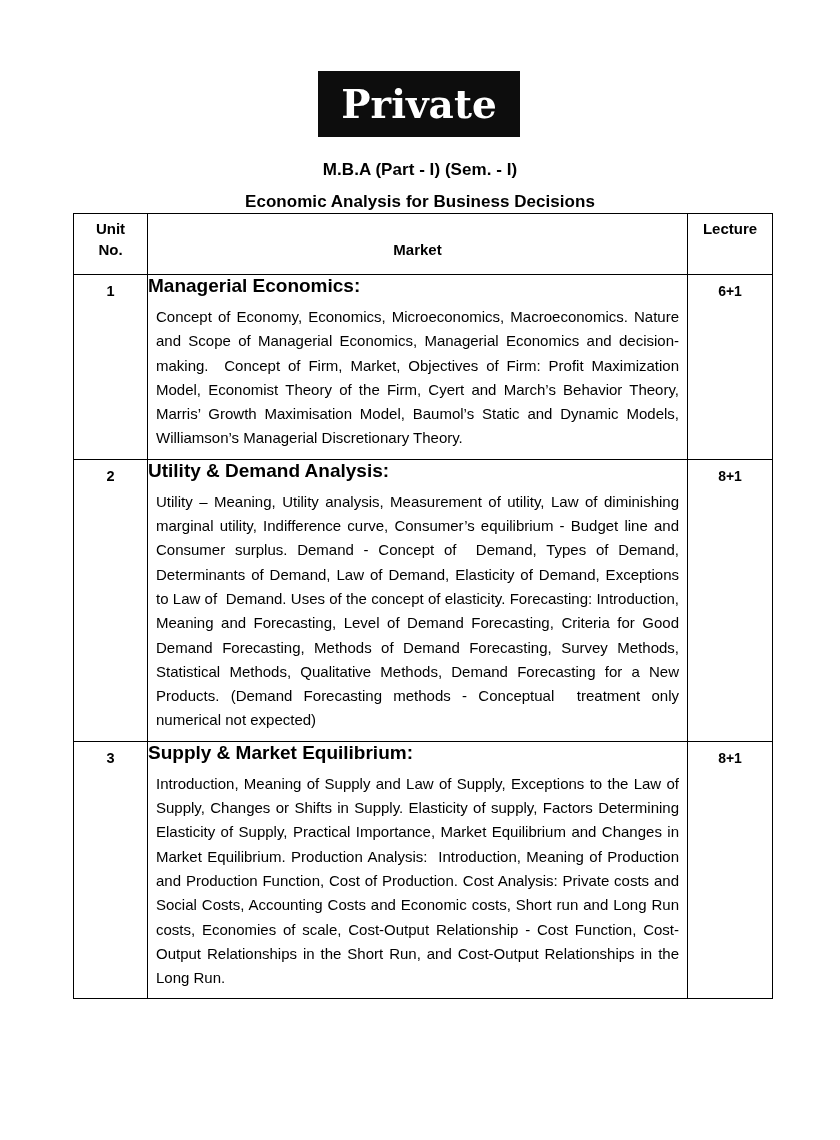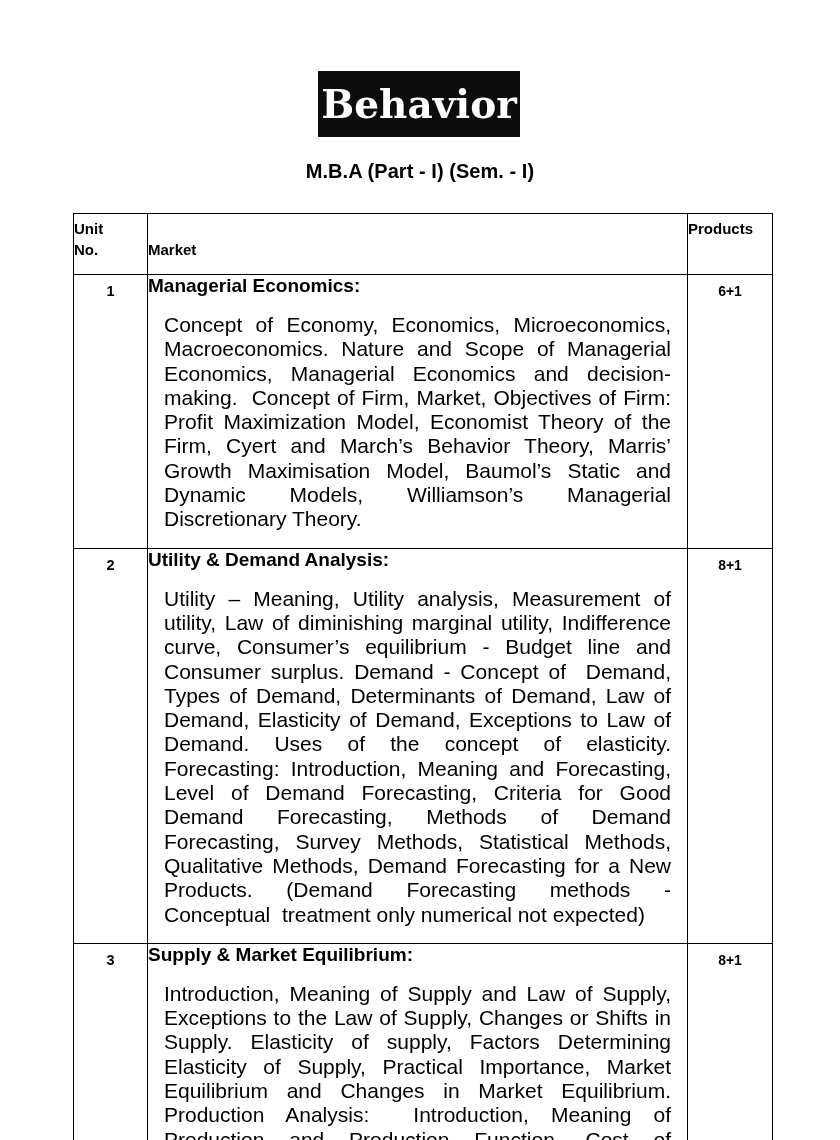--- a/index.html
+++ b/index.html
@@ -47,21 +47,21 @@
     letter-spacing: 0px;
     white-space: nowrap;
   }
 
   
   .subheading {
     position: absolute;
     width: 840px;
     text-align: center;
     font-weight: bold;
-    font-size: 20px;
+    font-size: 17px;
     letter-spacing: 0.05px;
   }
   .subheading.course  { top: 160px; }
   .subheading.subject { top: 192px; }
 
   
   table.syllabus {
     position: absolute;
     left: 73px;
     top: 213px;
@@ -78,21 +78,21 @@
     border: 1px solid #000000;
     vertical-align: top;
     padding: 0;
   }
 
   
   .hd {
     height: 60px;
     font-weight: bold;
     font-size: 15px;
-    text-align: left;
+    text-align: center;
     vertical-align: top;
   }
   .hd-unit-inner {
     padding-top: 4px;
     line-height: 21px;
   }
   .hd-topic-inner {
     padding-top: 25px;
     line-height: 21px;
   }
@@ -120,61 +120,62 @@
     padding: 5px 6px 4px 8px;
   }
   .topic-head {
     font-weight: bold;
     font-size: 19px;
     line-height: 22px;
     margin: 0 0 1px 0;
   }
   .topic-head.gap { margin-bottom: 8px; }
   .topic-body {
-    font-size: 21px;
+    font-size: 15px;
     line-height: 24.3px;
     text-align: justify;
     text-justify: inter-word;
-    margin: 16px;
+    margin: 8px;
     white-space: pre-wrap;
     hyphens: none;
   }
   .topic-body.last-flush { text-align-last: left; }
 </style>
 </head>
 <body>
 
 <div class="page">
 
   <div class="title-banner">
-    <div class="title-banner-text">Behavior</div>
+    <div class="title-banner-text">Private</div>
   </div>
 
   <div class="subheading course">M.B.A (Part - I) (Sem. - I)</div>
 
+  <div class="subheading subject">Economic Analysis for Business Decisions</div>
 
   <table class="syllabus">
     <colgroup>
       <col class="c-unit">
       <col class="c-topic">
       <col class="c-lecture">
     </colgroup>
     <thead>
       <tr>
         <th class="hd">
           <div class="hd-unit-inner">
             <div>Unit</div>
             <div>No.</div>
           </div>
         </th>
         <th class="hd">
           <div class="hd-topic-inner">Market</div>
         </th>
         <th class="hd">
-          <div class="hd-lect-inner">Products</div>
+          <div class="hd-lect-inner">Lecture</div>
         </th>
       </tr>
     </thead>
     <tbody>
       <tr>
         <td class="unit-cell">
           <div class="u-inner">1</div>
         </td>
         <td class="topic-cell">
           <div class="topic-head">Managerial Economics:</div>

